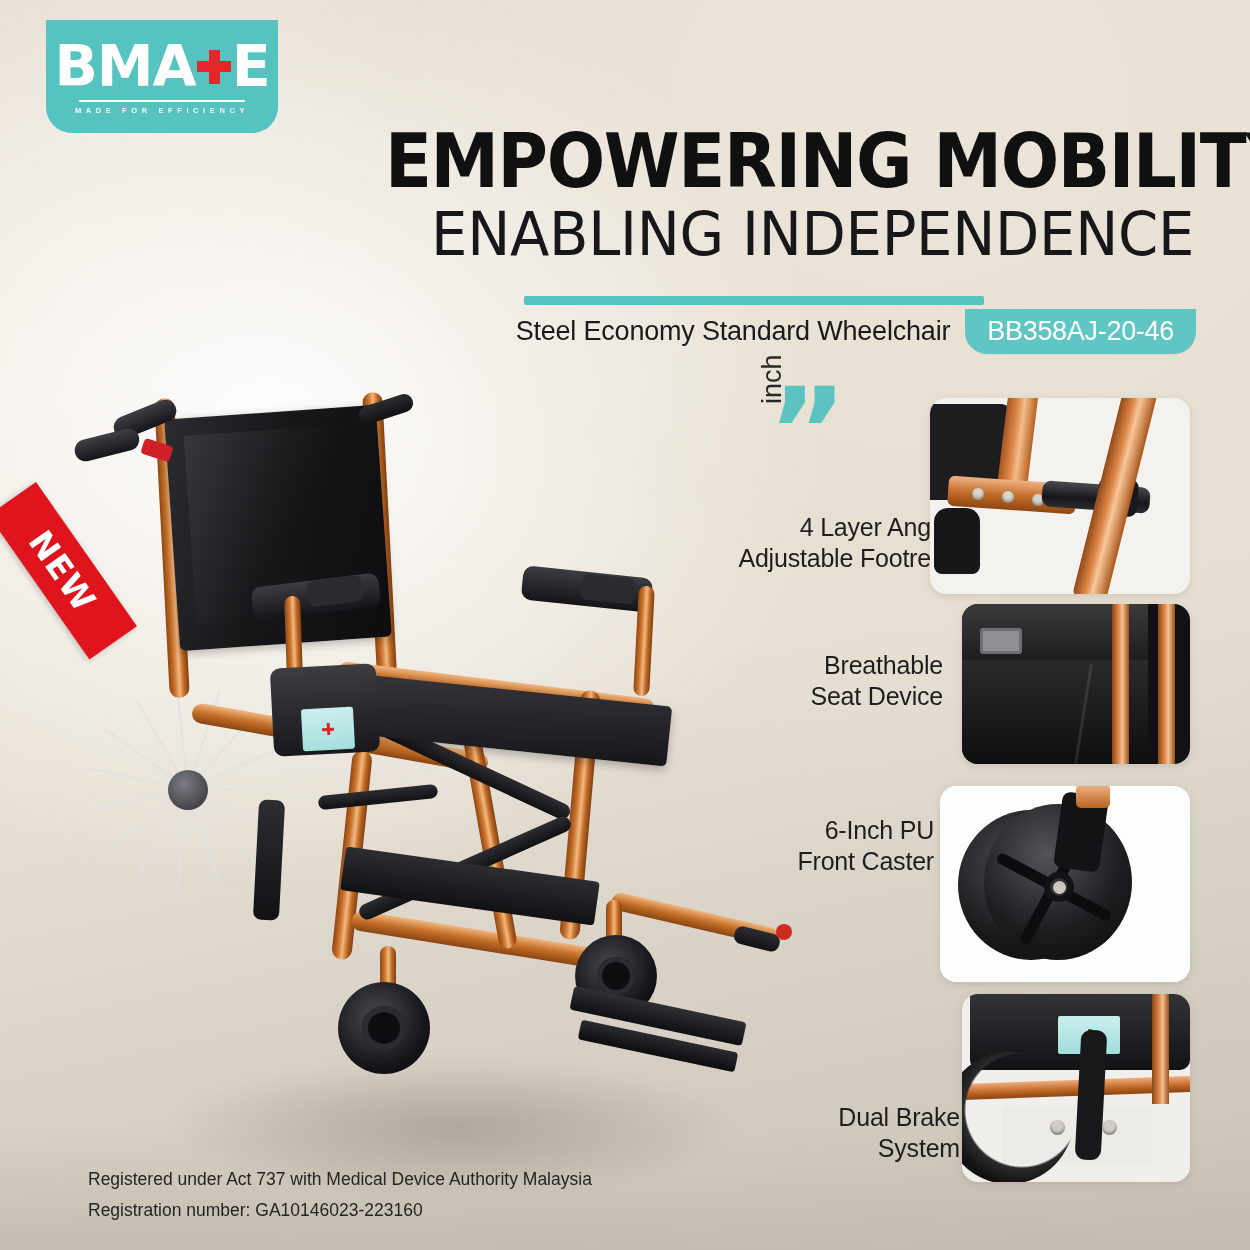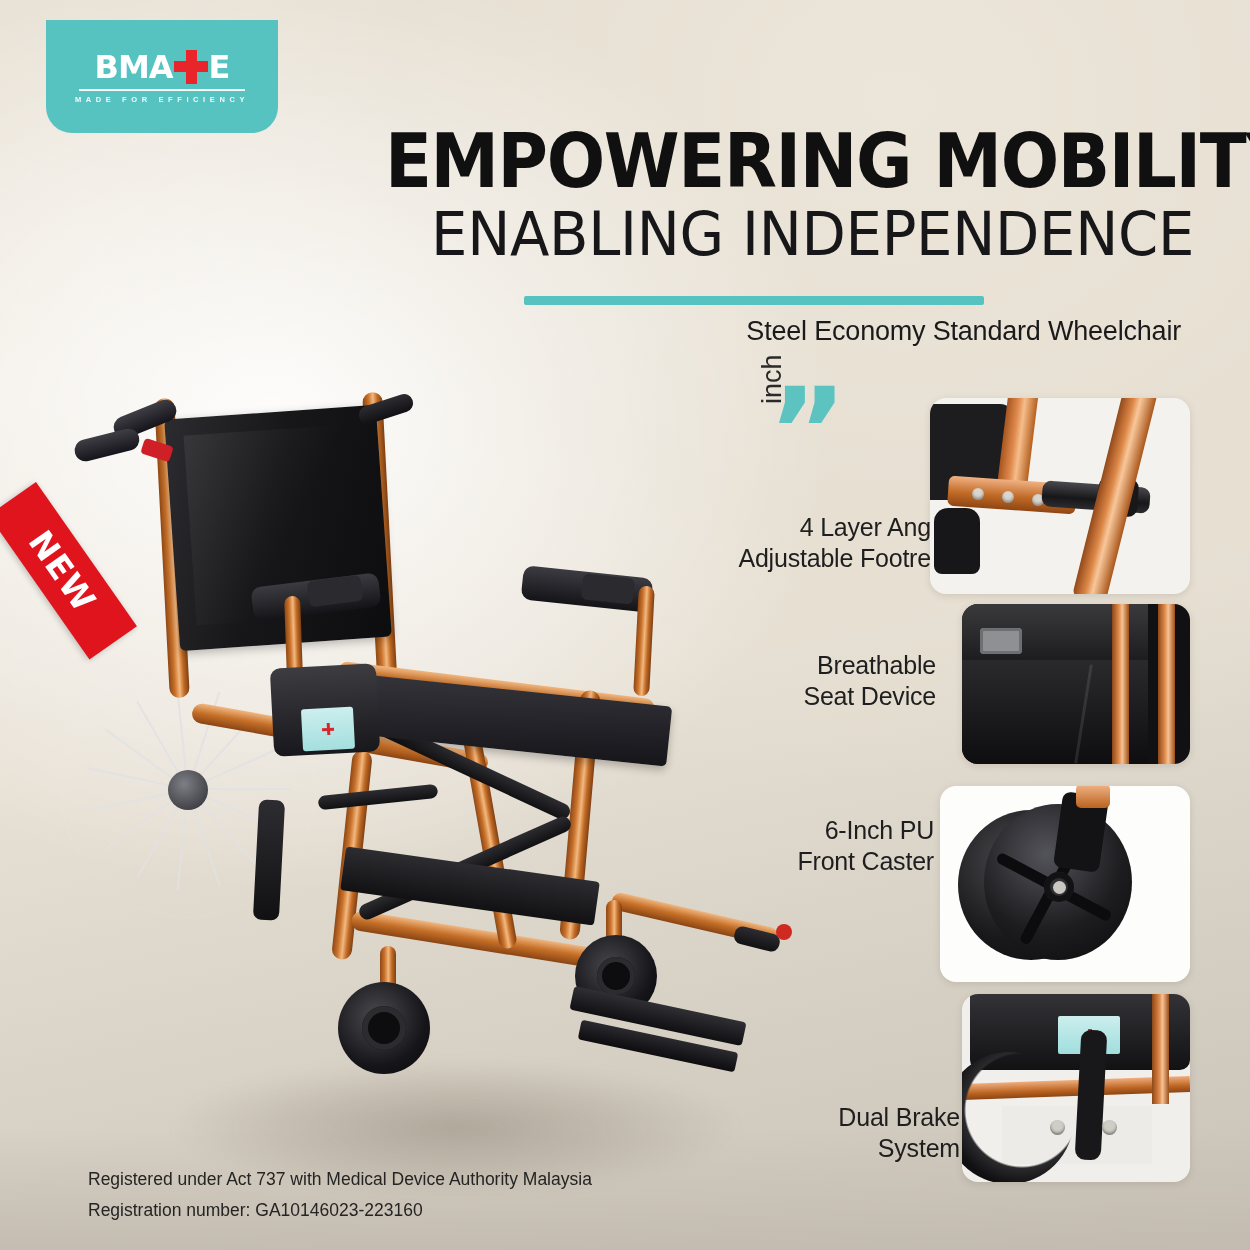--- a/index.html
+++ b/index.html
@@ -26,21 +26,21 @@
     background:linear-gradient(180deg, rgba(196,188,176,0) 0%, rgba(198,190,178,.55) 55%, rgba(193,185,173,.8) 100%);
   }
 
   
   .logo-panel{
     position:absolute;left:46px;top:20px;width:232px;height:113px;
     background:#57c3c1;border-radius:0 0 26px 26px;
     display:flex;flex-direction:column;align-items:center;justify-content:center;
   }
   .logo-word{
-    font-family:"DejaVu Sans",sans-serif;font-weight:bold;font-size:32px;
+    font-family:"DejaVu Sans",sans-serif;font-weight:bold;font-size:57px;
     color:#ffffff;letter-spacing:-1px;line-height:1;
     display:flex;align-items:center;
   }
   .logo-cross{position:relative;display:inline-block;width:34px;height:34px;margin:0 1px;}
   .logo-cross i{position:absolute;background:#e8252a;display:block;}
   .logo-cross i.v{left:12px;top:0;width:11px;height:34px;}
   .logo-cross i.h{left:0;top:11px;width:34px;height:11px;}
   .logo-rule{width:166px;height:2px;background:#ffffff;margin:5px 0 4px;opacity:.95;}
   .logo-tag{
     font-size:7.5px;color:#ffffff;letter-spacing:4.6px;font-weight:bold;
@@ -274,20 +274,21 @@
 
   <div class="headline">
     <div class="h1">EMPOWERING MOBILITY</div>
     <div class="h2">ENABLING INDEPENDENCE</div>
   </div>
 
   <div class="namebar">
     <div class="rule"></div>
     <div class="row">
       <div class="prodname">Steel Economy Standard Wheelchair</div>
+      <div class="modelbadge">BB358AJ-20-46</div>
     </div>
   </div>
 
   <div class="size">
     <div class="q">”</div>
     <div class="inch">inch</div>
   </div>
 
   <div class="feat-label" style="right:300px;top:512px;">
     <div>4 Layer Angle</div>
@@ -301,21 +302,21 @@
       <div class="bolt" style="left:42px;top:90px;"></div>
       <div class="bolt" style="left:72px;top:93px;"></div>
       <div class="bolt" style="left:102px;top:96px;"></div>
       <div class="rod"></div>
       <div class="cap"></div>
       <div class="tube-b"></div>
       <div class="foot"></div>
     </div>
   </div>
 
-  <div class="feat-label" style="right:314px;top:650px;">
+  <div class="feat-label" style="right:307px;top:650px;">
     <div>Breathable</div>
     <div>Seat Device</div>
   </div>
   <div class="thumb" id="thumb2">
     <div class="inner">
       <div class="back"></div>
       <div class="cush"></div>
       <div class="buckle"></div>
       <div class="seam"></div>
       <div class="post" style="left:150px;"></div>

